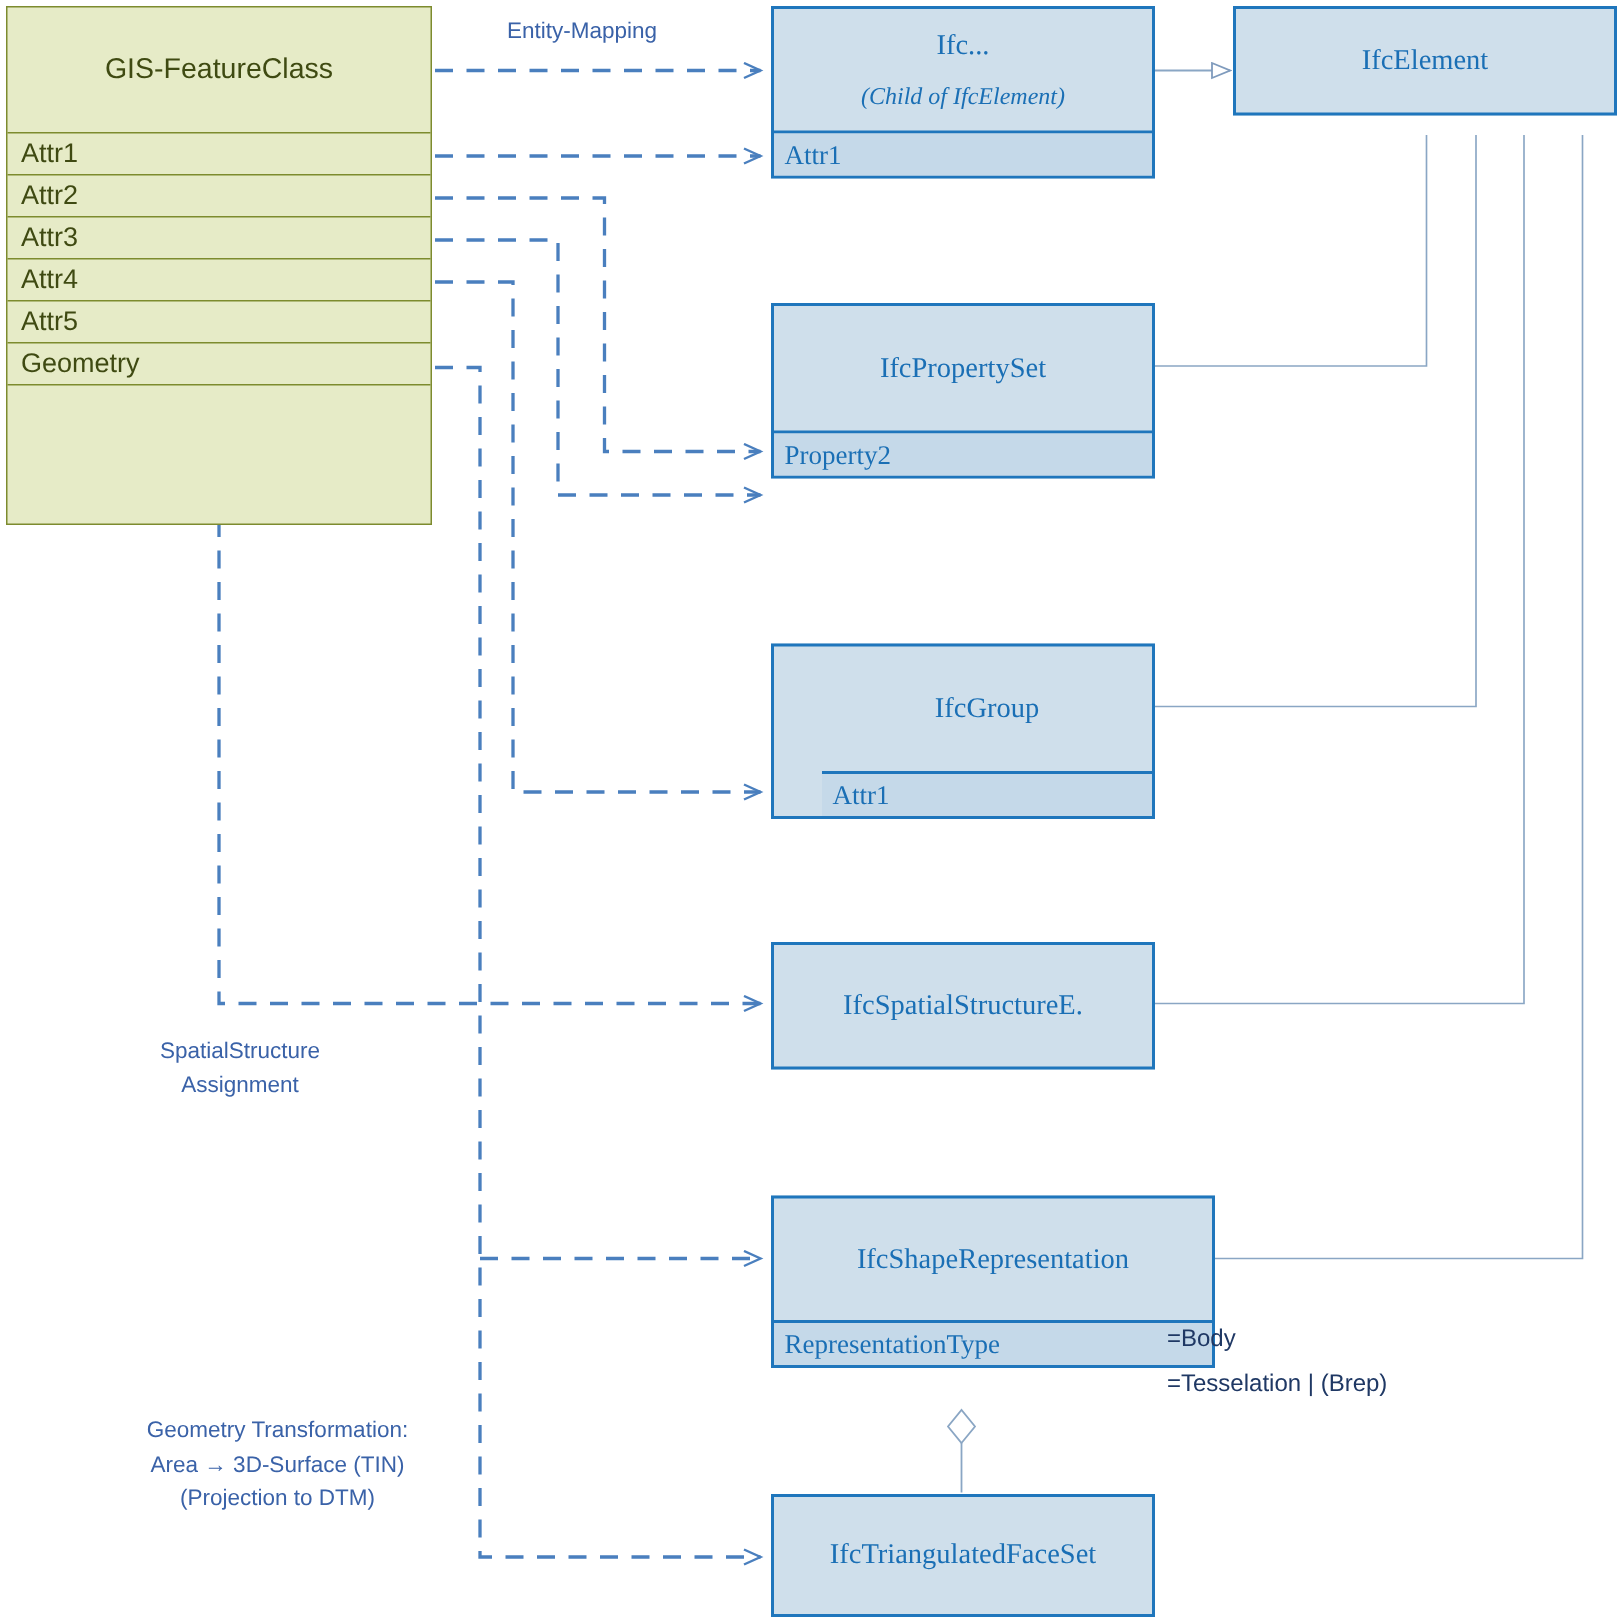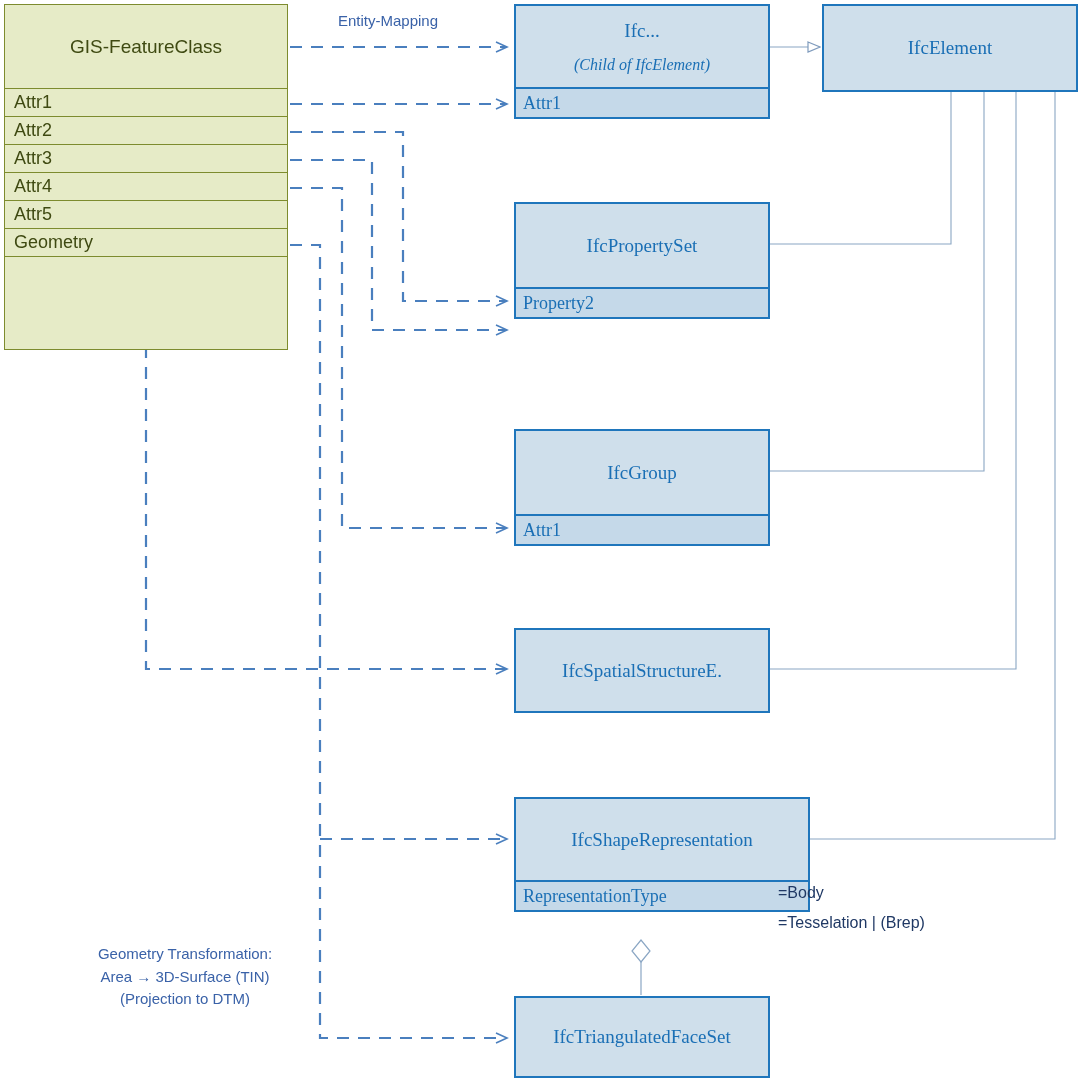--- a/index.html
+++ b/index.html
@@ -179,34 +179,34 @@
   </div>
 
   <div class="ifc-box" style="left:514px; top:4px; width:256px;">
     <div class="ifc-head bordered" style="height:83px;">
       <span>Ifc...</span>
       <span class="sub">(Child of IfcElement)</span>
     </div>
     <div class="ifc-row last">Attr1</div>
   </div>
 
-  <div class="ifc-box" style="left:822px; top:4px; width:256px; height:88px;">
+  <div class="ifc-box" style="left:822px; top:4px; width:256px; height:73px;">
     <div class="ifc-head" style="height:100%;">
       <span>IfcElement</span>
     </div>
   </div>
 
   <div class="ifc-box" style="left:514px; top:202px; width:256px;">
     <div class="ifc-head bordered" style="height:85px;">
       <span>IfcPropertySet</span>
     </div>
     <div class="ifc-row last">Property2</div>
   </div>
 
-  <div class="ifc-box" style="left:514px; top:429px; width:256px;">
+  <div class="ifc-box" style="left:514px; top:429px; width:256px;padding-left:32px;">
     <div class="ifc-head bordered" style="height:85px;">
       <span>IfcGroup</span>
     </div>
     <div class="ifc-row last">Attr1</div>
   </div>
 
   <div class="ifc-box" style="left:514px; top:628px; width:256px; height:85px;">
     <div class="ifc-head" style="height:100%;">
       <span>IfcSpatialStructureE.</span>
     </div>
@@ -220,20 +220,22 @@
   </div>
 
   <div class="ifc-box" style="left:514px; top:996px; width:256px; height:82px;">
     <div class="ifc-head" style="height:100%;border-radius:18px;">
       <span>IfcTriangulatedFaceSet</span>
     </div>
   </div>
 
   <div class="lbl" style="left:338px; top:10px;">Entity-Mapping</div>
 
+  <div class="lbl center" style="left:60px; top:690px; width:200px;">SpatialStructure
+Assignment</div>
 
   <div class="lbl center" style="left:50px; top:943px; width:270px;">Geometry Transformation:
 Area → 3D-Surface (TIN)
 (Projection to DTM)</div>
 
   <div class="annot" style="left:778px; top:884px;">=Body</div>
 
   <div class="annot" style="left:778px; top:914px;">=Tesselation | (Brep)</div>
 
 </div>

